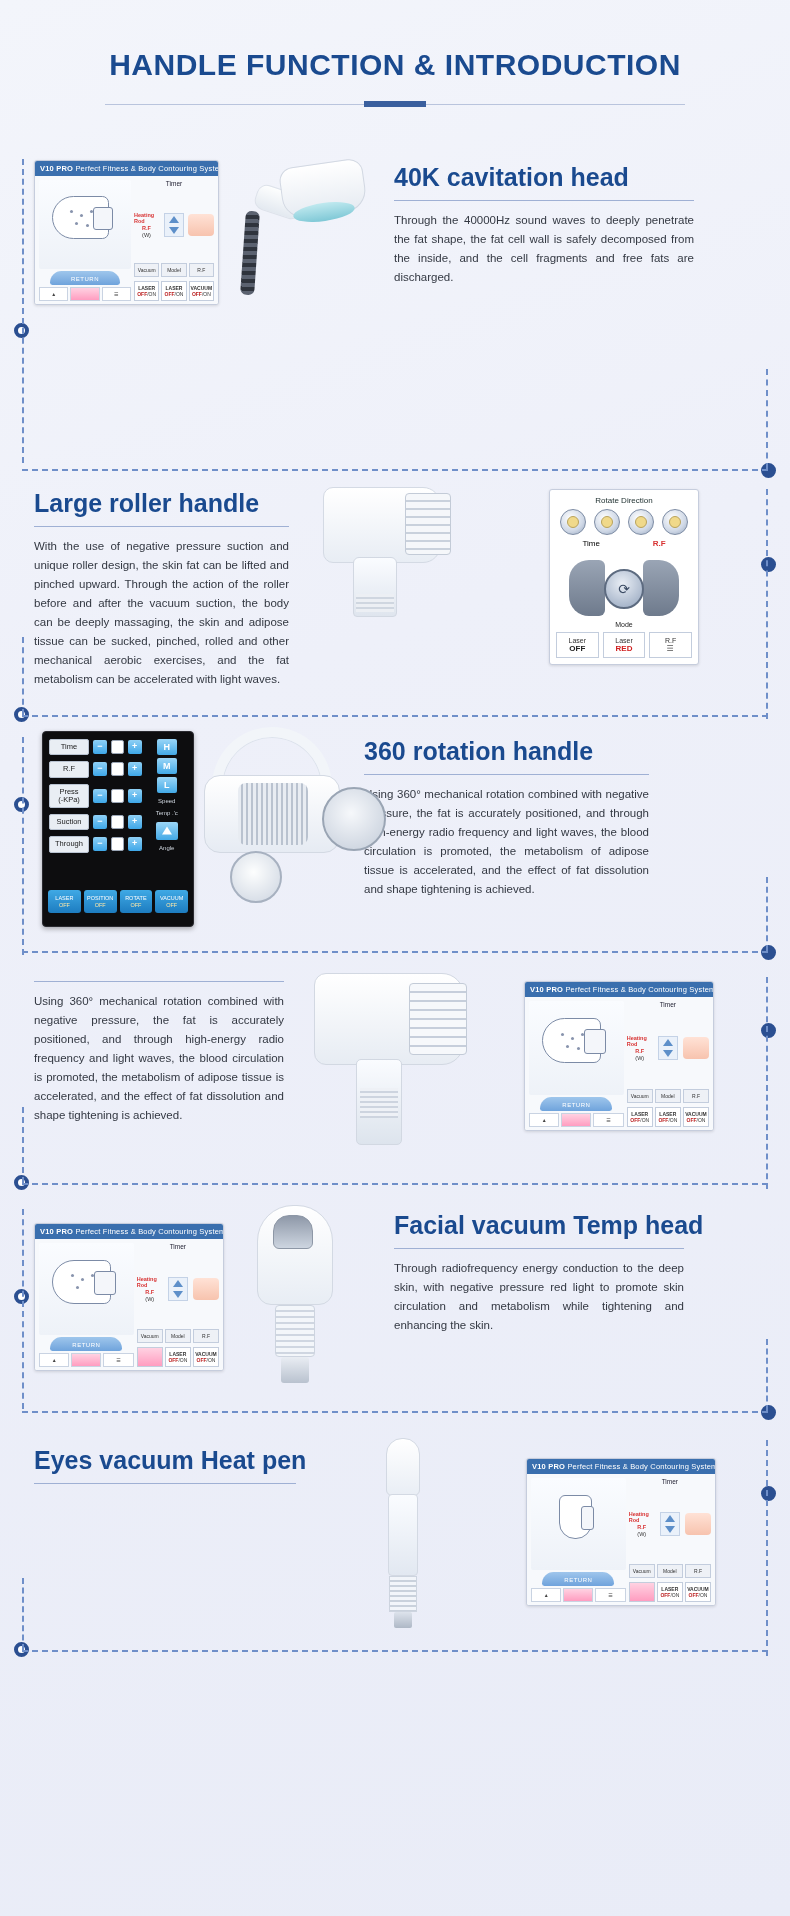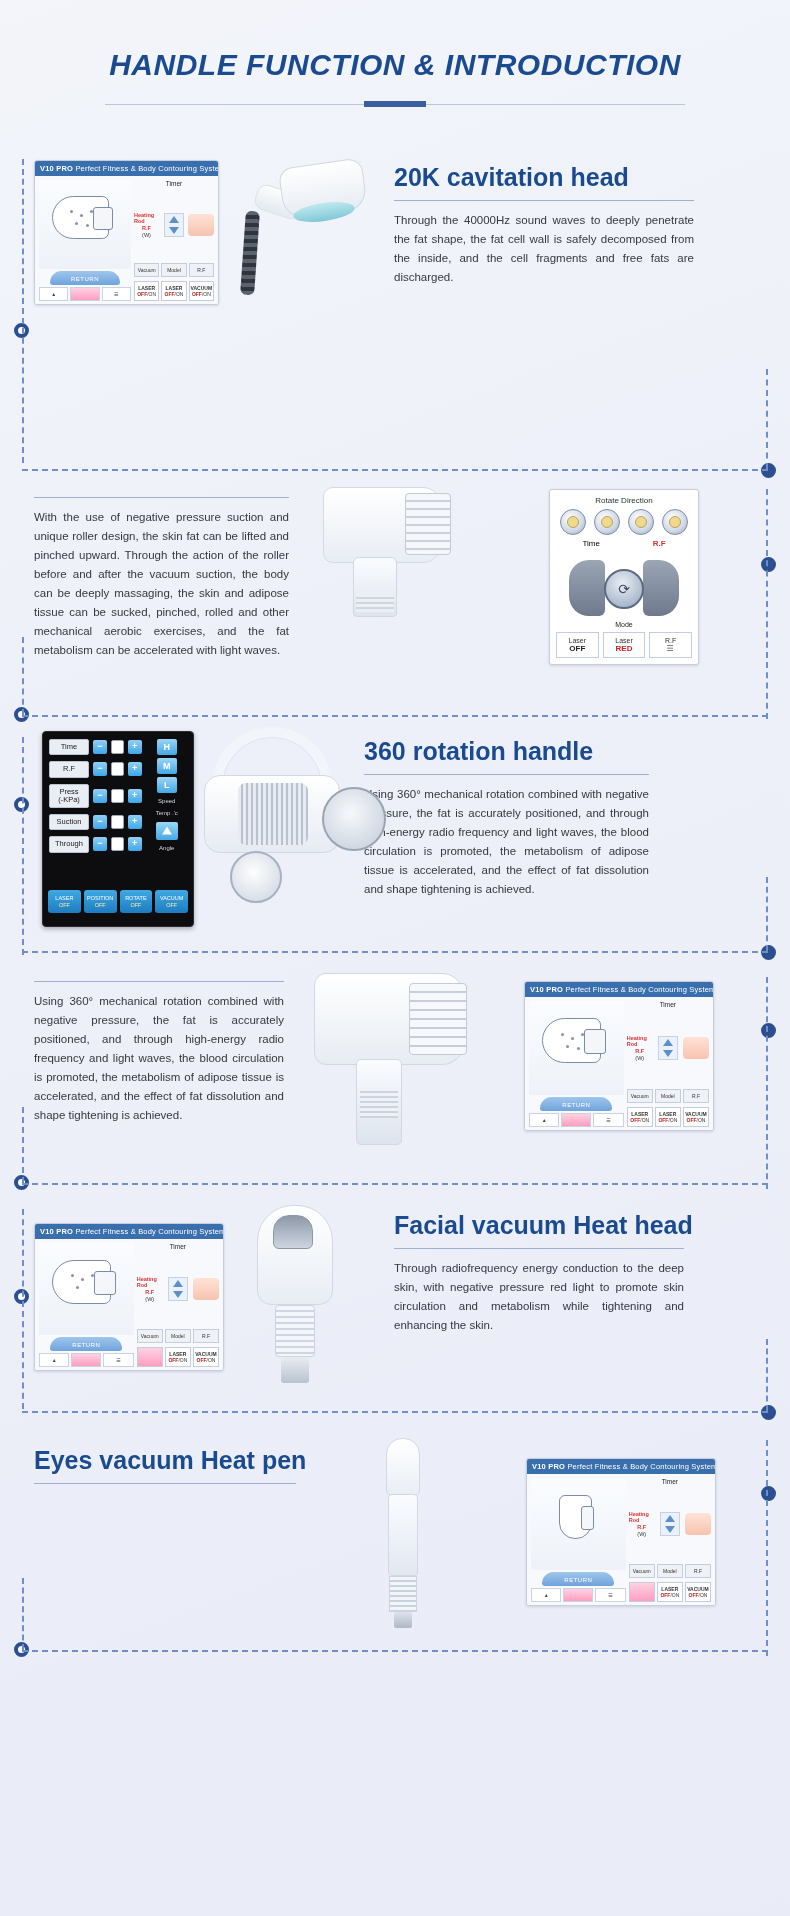--- a/index.html
+++ b/index.html
@@ -20,21 +20,20 @@
   
   .header {
     text-align: center;
     padding-top: 48px;
   }
   .header h1 {
     font-size: 30px;
     font-weight: bold;
     color: #1a4a8f;
     letter-spacing: 0.5px;
-    font-style: italic;
   }
   .header-rule {
     margin: 22px auto 0;
     width: 580px;
     height: 1px;
     background: #b9c4dd;
     position: relative;
   }
   .header-rule::after {
     content: "";
@@ -579,36 +578,37 @@
 
         <div class="cav" style="position:absolute; left:175px; top:0;">
           <div class="cord"></div>
             <div class="neck"></div>
             <div class="head"></div>
             <div class="disc"></div>
         </div>
       </div>
 
       <div class="txtblock" style="width:300px; padding-top:8px;">
-        <h2>20K cavitation head</h2>
+        <h2>40K cavitation head</h2>
         <div class="divider"></div>
         <p>Through the 40000Hz sound waves to deeply penetrate the fat shape, the fat cell wall is safely decomposed from the inside, and the cell fragments and free fats are discharged.</p>
       </div>
     </div>
   </div>
 
   <div class="sec-wrap" style="margin-top:14px;">
     <div class="dot ring" style="left:14px; top:240px;"></div>
     <div class="dot" style="right:14px; top:90px;"></div>
     <div style="position:absolute; right:22px; top:22px; width:2px; height:230px; border-left:2px dashed #6f8fc9;"></div>
     <div class="dash-line" style="top:248px; left:22px; right:22px;"></div>
     <div style="position:absolute; left:22px; top:170px; width:2px; height:78px; border-left:2px dashed #6f8fc9;"></div>
 
     <div class="row" style="padding: 12px 40px 0 34px; min-height:236px;">
       <div class="txtblock" style="width:255px; padding-top:10px;">
+        <h2>Large roller handle</h2>
         <div class="divider"></div>
         <p>With the use of negative pressure suction and unique roller design, the skin fat can be lifted and pinched upward. Through the action of the roller before and after the vacuum suction, the body can be deeply massaging, the skin and adipose tissue can be sucked, pinched, rolled and other mechanical aerobic exercises, and the fat metabolism can be accelerated with light waves.</p>
       </div>
 
       <div style="position:relative; width:420px; height:210px;">
         <div class="roller" style="position:absolute; left:20px; top:2px;"></div>
         <div class="roller" style="position:absolute; left:20px; top:2px;">
           <div class="body"></div>
             <div class="rolls"></div>
             <div class="stem"></div>
@@ -874,21 +874,21 @@
 
         <div class="facial" style="position:absolute; left:205px; top:2px;">
           <div class="head"></div>
             <div class="slot"></div>
             <div class="grip"></div>
             <div class="tip"></div>
         </div>
       </div>
 
       <div class="txtblock" style="width:290px; padding-top:12px;">
-        <h2>Facial vacuum Heat head</h2>
+        <h2>Facial vacuum Temp head</h2>
         <div class="divider"></div>
         <p>Through radiofrequency energy conduction to the deep skin, with negative pressure red light to promote skin circulation and metabolism while tightening and enhancing the skin.</p>
       </div>
     </div>
   </div>
 
   <div class="sec-wrap" style="margin-top:16px;">
     <div class="dot ring" style="left:14px; top:222px;"></div>
     <div class="dot" style="right:14px; top:66px;"></div>
     <div style="position:absolute; right:22px; top:20px; width:2px; height:216px; border-left:2px dashed #6f8fc9;"></div>

